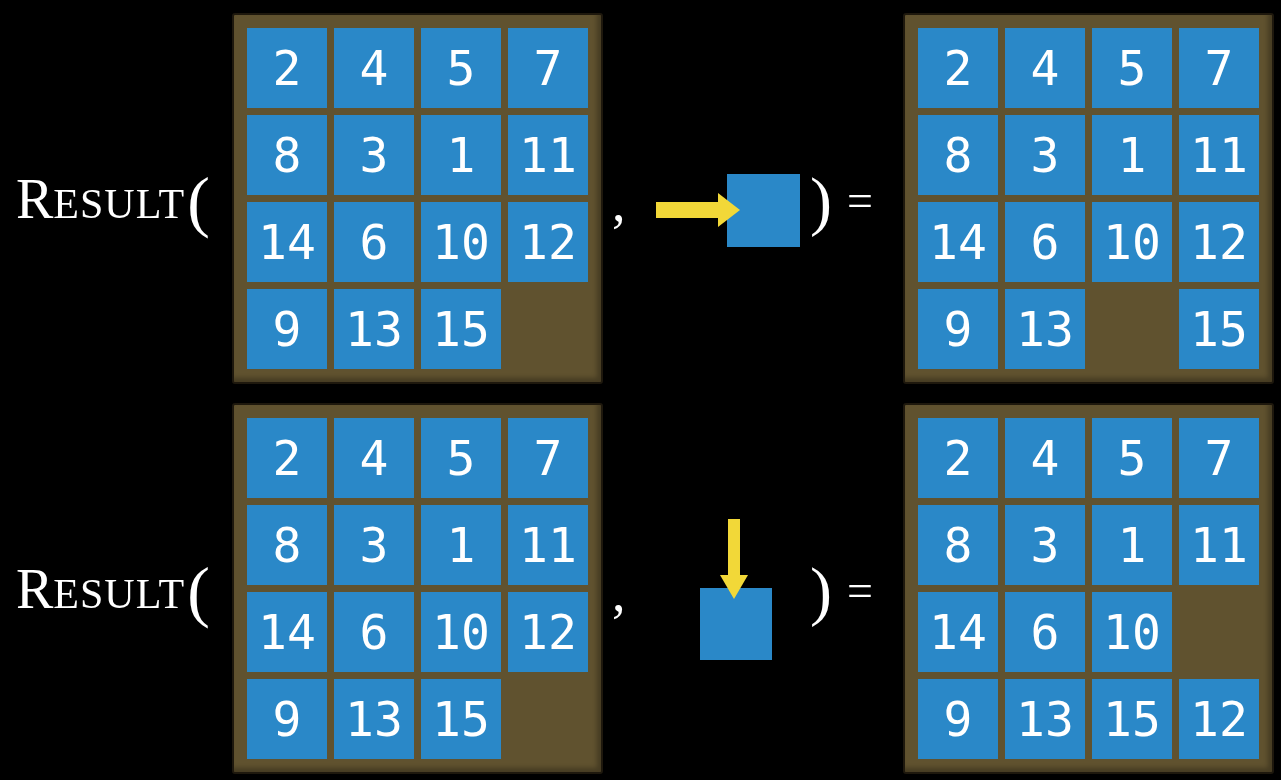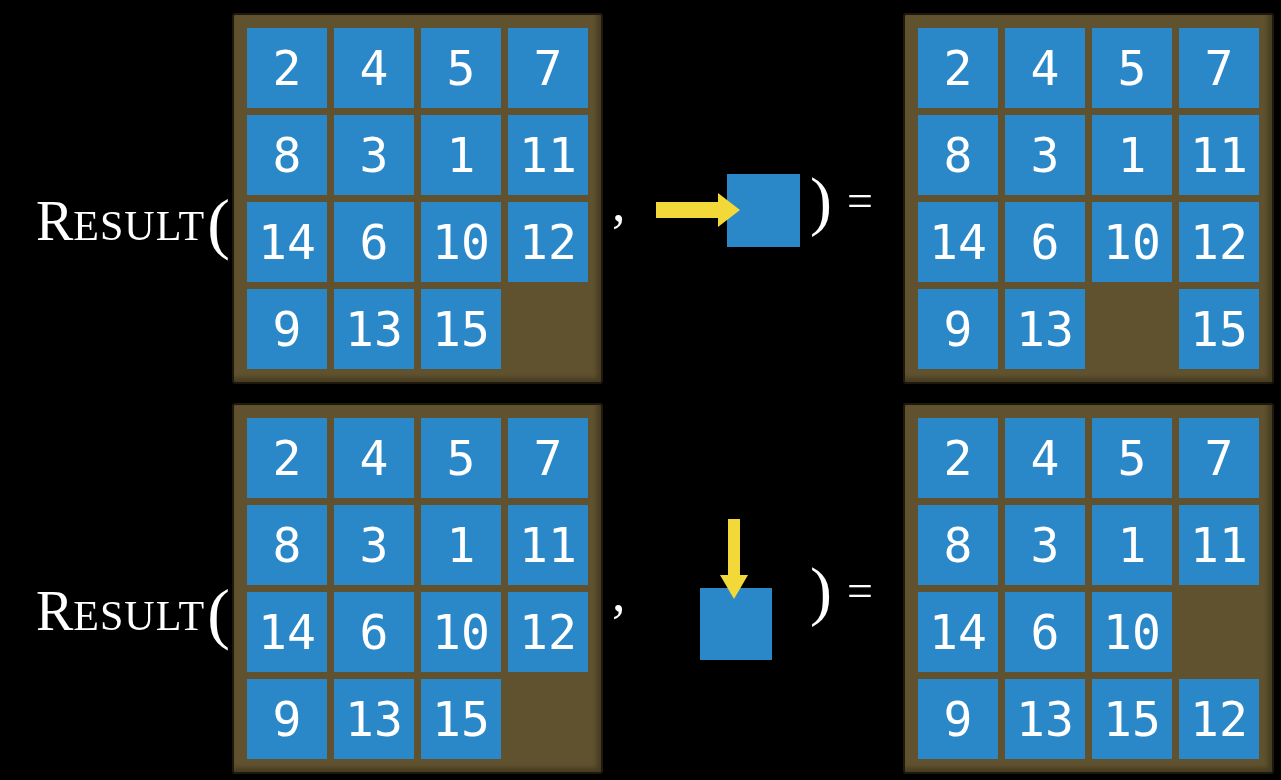--- a/index.html
+++ b/index.html
@@ -19,26 +19,25 @@
     left: 0;
     width: 1281px;
     height: 390px;
   }
   .row.r1 { top: 0; }
   .row.r2 { top: 390px; }
 
   
   .result-label {
     position: absolute;
-    left: 36px;
+    left: 16px;
     top: 167px;
     color: var(--text-white, #fff);
     white-space: nowrap;
     line-height: 1;
-    margin-top: 22px;
   }
   .result-label .cap  { font-size: 56px; }
   .result-label .sc   { font-size: 42px; letter-spacing: 1px; }
   .result-label .paren{ font-size: 68px; margin-left: 2px; vertical-align: -6px; }
 
   
   .board {
     position: absolute;
     top: 13px;
     width: 371px;

